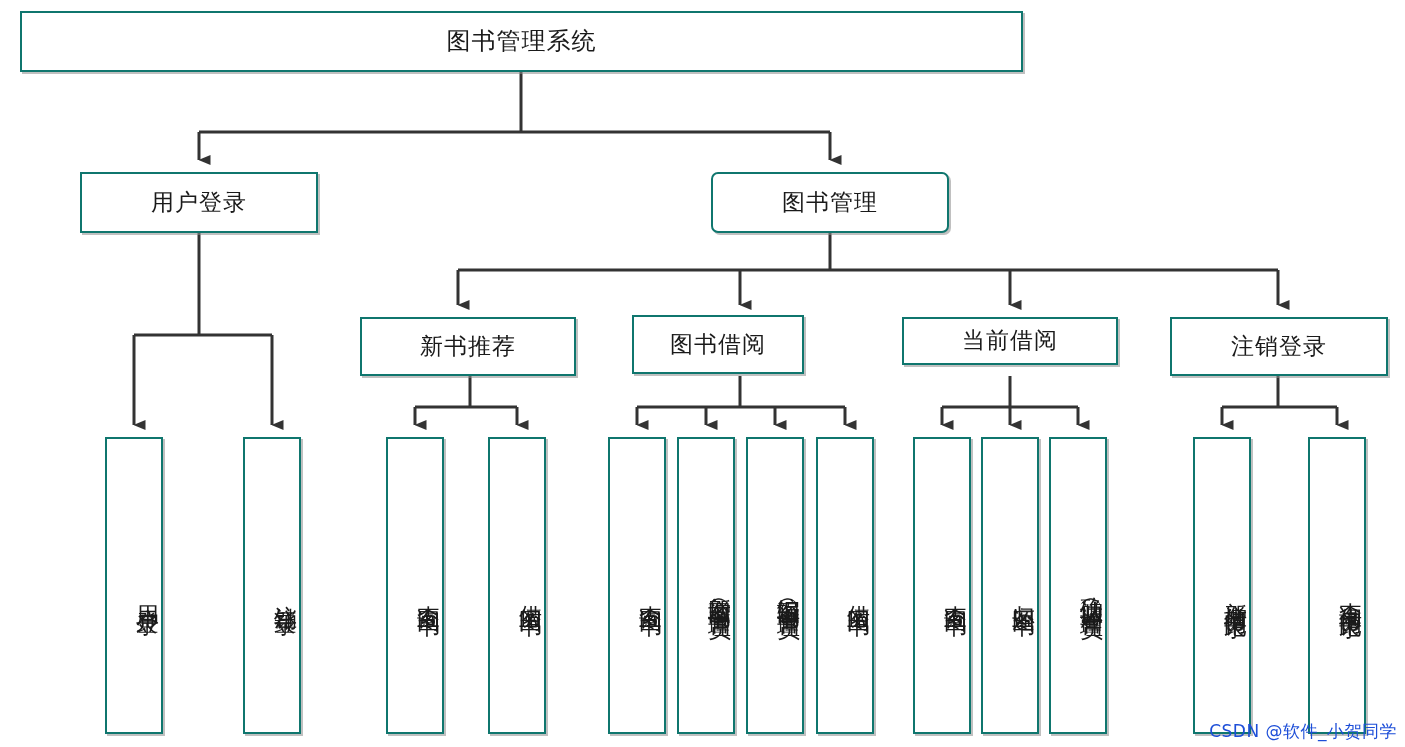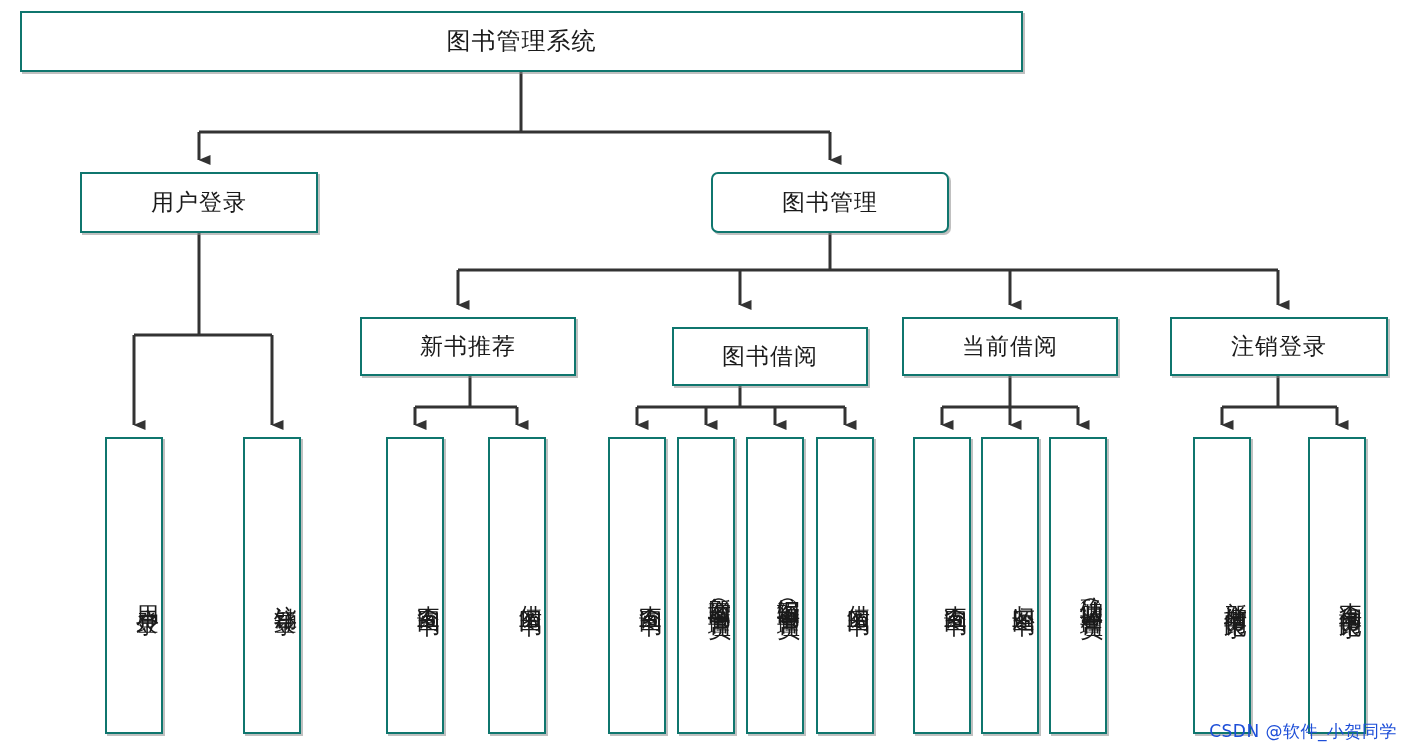--- a/index.html
+++ b/index.html
@@ -117,22 +117,22 @@
       <path d="M 1337 407 L 1337 425" marker-end="url(#arrow)"></path>
     </g>
   </svg>
 
   <div class="node horiz root" style="left:20px; top:11px; width:1003px; height:61px;">图书管理系统</div>
 
   <div class="node horiz" style="left:80px; top:172px; width:238px; height:61px;">用户登录</div>
   <div class="node horiz" style="left:711px; top:172px; width:238px; height:61px;border-radius:7px;">图书管理</div>
 
   <div class="node horiz" style="left:360px; top:317px; width:216px; height:59px;">新书推荐</div>
-  <div class="node horiz" style="left:632px; top:327px; width:196px; height:59px;margin-left:40px;">图书借阅</div>
-  <div class="node horiz" style="left:902px; top:317px; width:216px; height:59px;">当前借阅</div>
+  <div class="node horiz" style="left:632px; top:315px; width:172px; height:59px;">图书借阅</div>
+  <div class="node horiz" style="left:902px; top:317px; width:216px; height:48px;">当前借阅</div>
   <div class="node horiz" style="left:1170px; top:317px; width:218px; height:59px;">注销登录</div>
 
   <div class="node vert" style="left:105px; top:437px; width:58px; height:297px;">用户登录</div>
   <div class="node vert" style="left:243px; top:437px; width:58px; height:297px;">注销登录</div>
 
   <div class="node vert" style="left:386px; top:437px; width:58px; height:297px;">查询图书</div>
   <div class="node vert" style="left:488px; top:437px; width:58px; height:297px;">借阅图书</div>
 
   <div class="node vert" style="left:608px; top:437px; width:58px; height:297px;">查询图书</div>
   <div class="node vert" style="left:677px; top:437px; width:58px; height:297px;">新增图书（管理员）</div>

